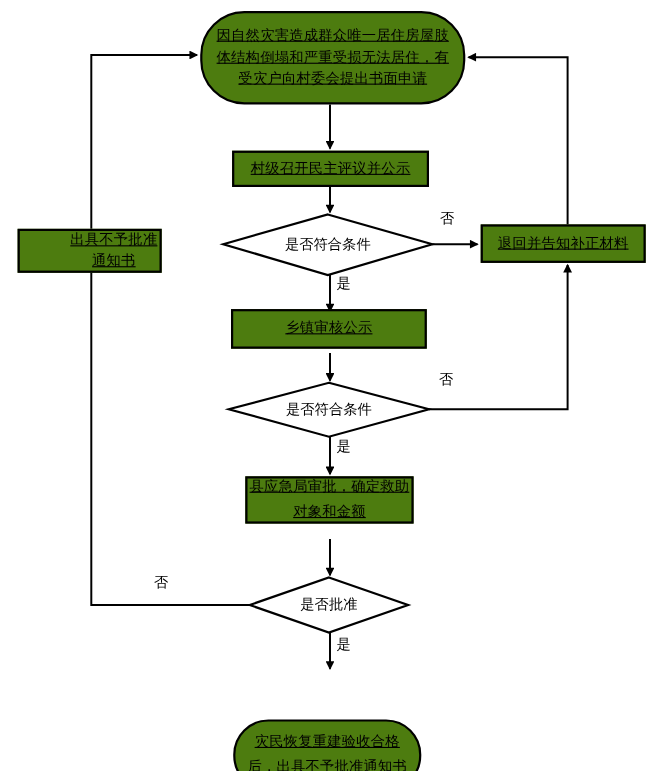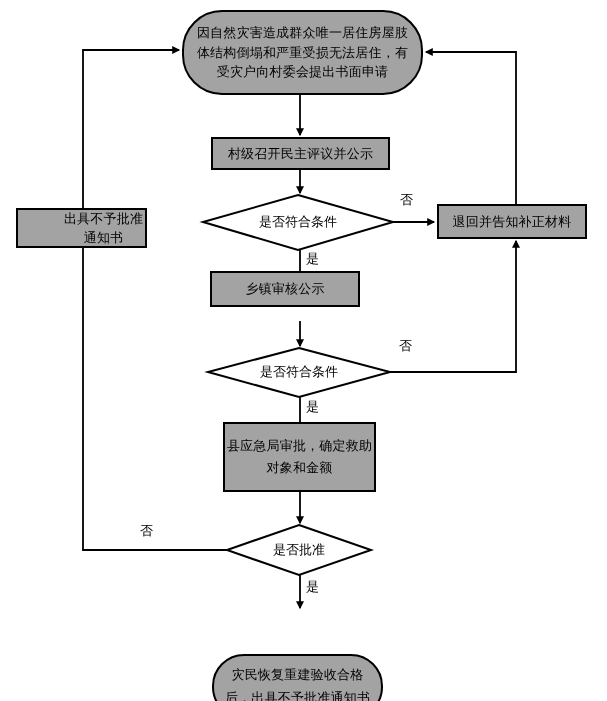--- a/index.html
+++ b/index.html
@@ -2,23 +2,23 @@
 <html><head>
 <meta charset="utf-8">
 <style>
   html, body { margin:0; padding:0; background:#ffffff; }
   .canvas {
     position:relative; width:607px; height:701px; background:#ffffff;
     font-family:"DejaVu Sans", sans-serif; color:#000; overflow:hidden;
   }
   svg.wires { position:absolute; left:0; top:0; width:607px; height:701px; }
   .node {
-    position:absolute; box-sizing:border-box; border:2px solid #000; background:#a3a3a3;
+    position:absolute; box-sizing:border-box; border:2px solid #000; background:#4d7c0f;
     display:flex; flex-direction:column; align-items:center; justify-content:center;
-    text-align:center; font-size:13px; line-height:1.5; letter-spacing:0.2px;
+    text-align:center; font-size:13px; line-height:1.5; letter-spacing:0.2px;text-decoration:underline;
   }
   .diamond-label {
     position:absolute; display:flex; align-items:center; justify-content:center;
     text-align:left; font-size:13px; background:transparent;
   }
   .edge-label { position:absolute; font-size:13px; line-height:1; }
 </style>
 </head>
 <body>
 
@@ -66,29 +66,29 @@
   </div>
 
   <div class="node" style="left:437px; top:204px; width:150px; height:35px;">
     <div>退回并告知补正材料</div>
   </div>
 
   <div class="diamond-label" style="left:238px; top:212px; width:120px; height:20px;">
     <span>是否符合条件</span>
   </div>
 
-  <div class="node" style="left:210px; top:271px; width:150px; height:36px;">
+  <div class="node" style="left:210px; top:281px; width:178px; height:36px;">
     <div>乡镇审核公示</div>
   </div>
 
   <div class="diamond-label" style="left:239px; top:362px; width:120px; height:20px;">
     <span>是否符合条件</span>
   </div>
 
-  <div class="node" style="left:223px; top:422px; width:153px; height:70px; line-height:1.7;">
+  <div class="node" style="left:223px; top:433px; width:153px; height:43px; line-height:1.7;">
     <div>县应急局审批，确定救助</div>
     <div>对象和金额</div>
   </div>
 
   <div class="diamond-label" style="left:239px; top:540px; width:120px; height:20px;">
     <span>是否批准</span>
   </div>
 
   <div class="node" style="left:212px; top:610px; width:171px; height:65px; border-radius:32px; line-height:1.7;margin-top:44px;">
     <div>灾民恢复重建验收合格</div>

